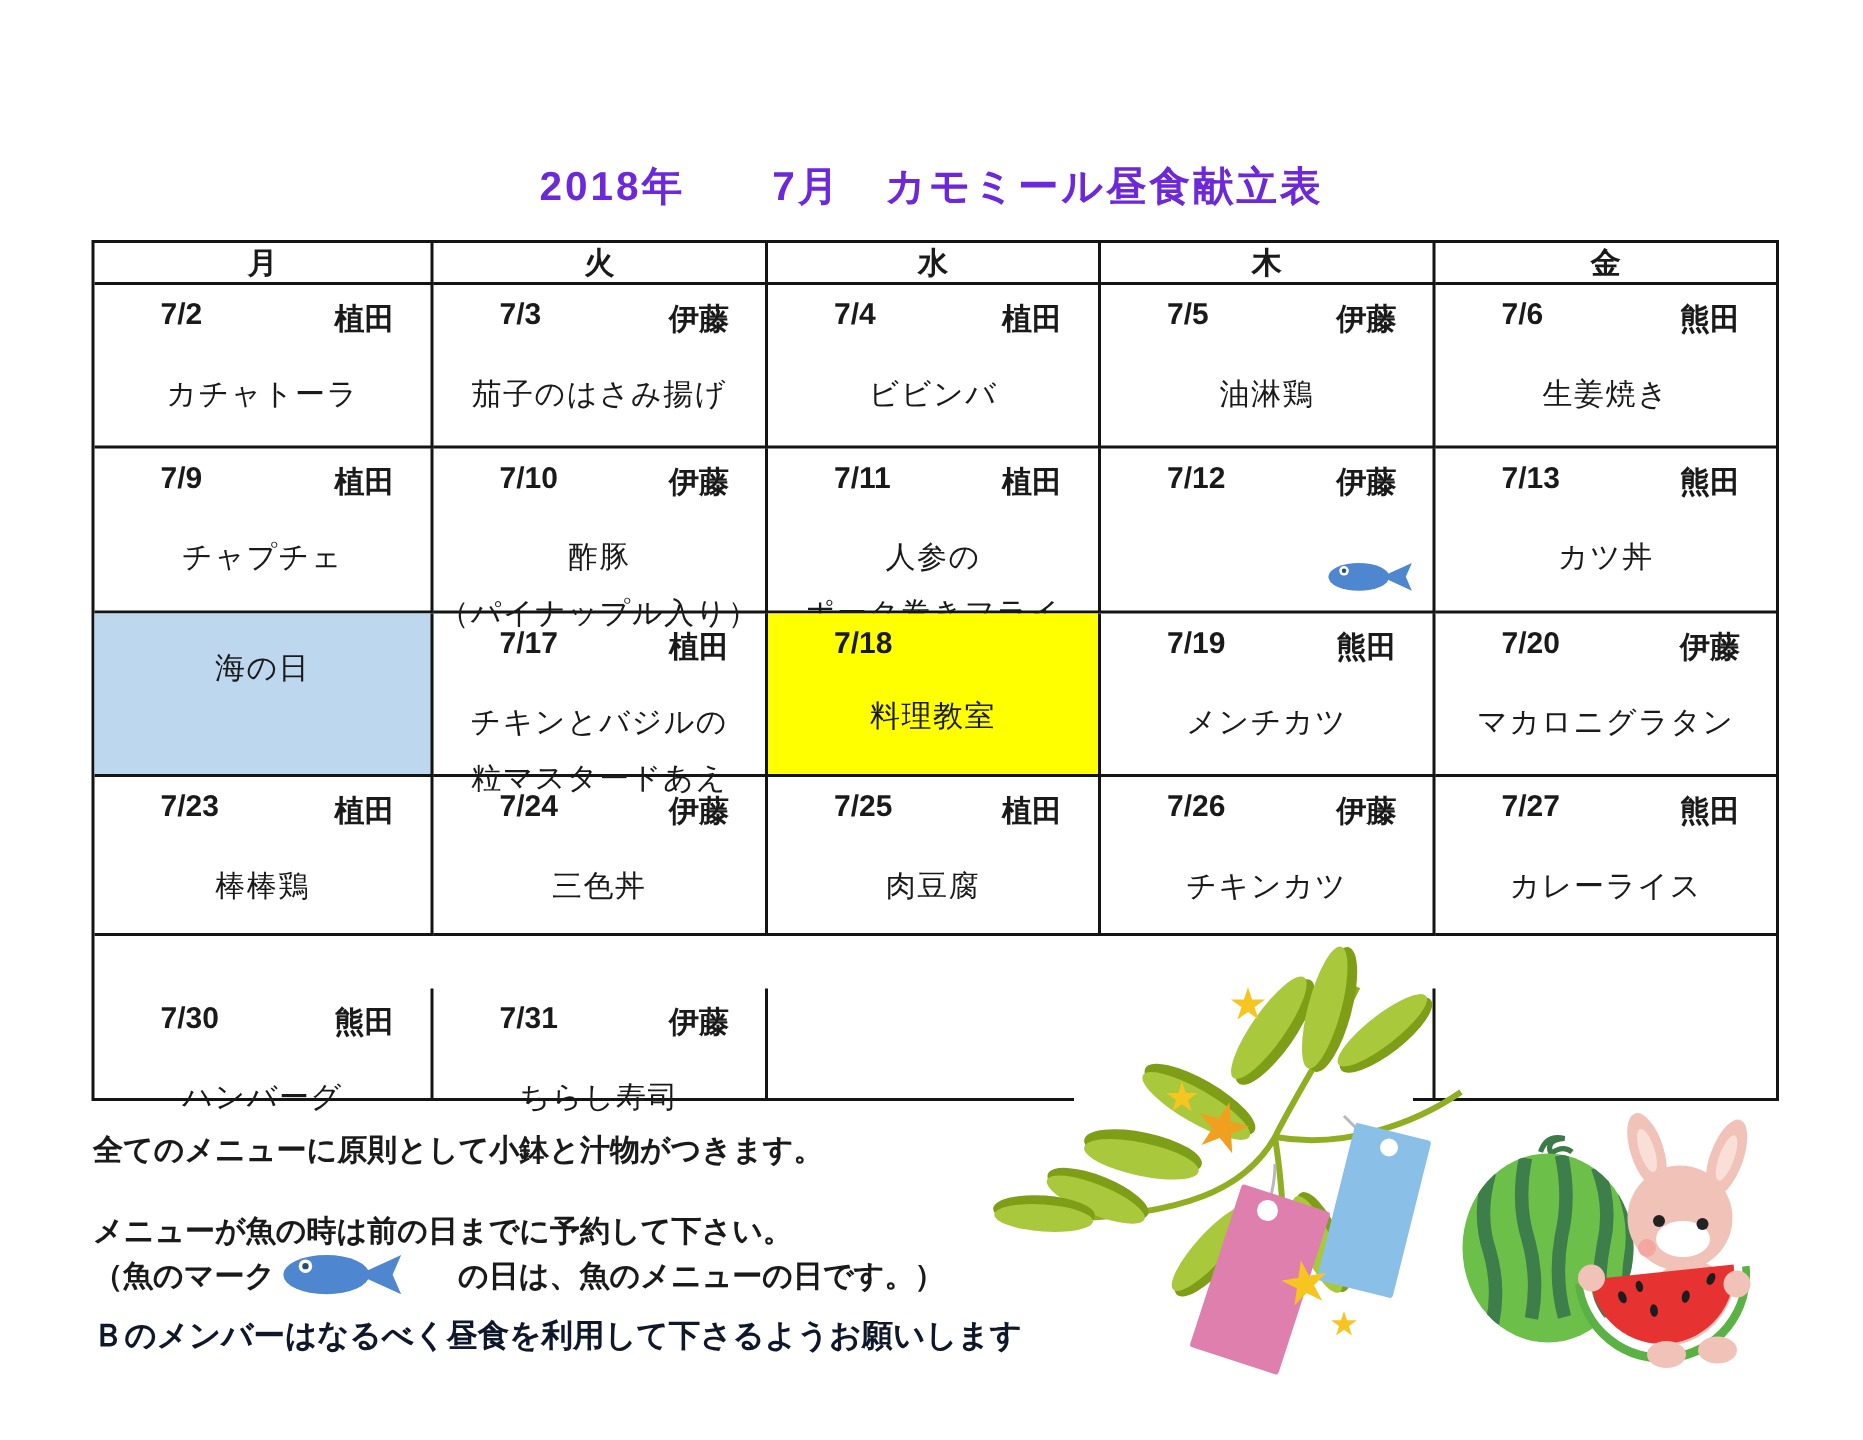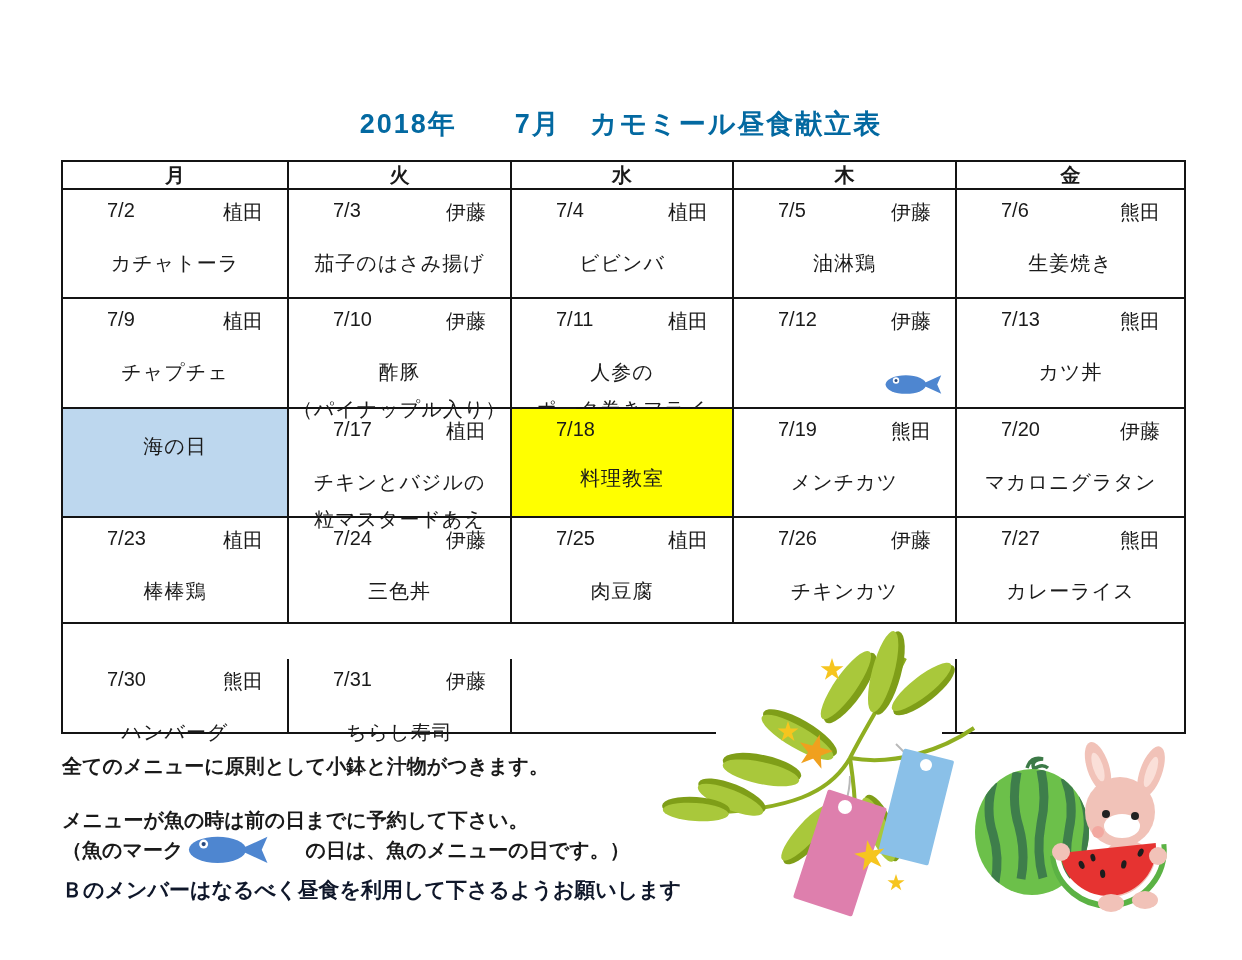--- a/index.html
+++ b/index.html
@@ -28,38 +28,38 @@
   }
   .hcell.last{border-right:none;}
   .cell{
     position:relative;border-right:2px solid #141414;border-bottom:2px solid #141414;
     box-sizing:border-box;font-size:20px;
   }
   .cell.lastcol{border-right:none;}
   .cell.lastrow{border-bottom:none;margin-top:35px;}
   .cell-head{
     display:flex;justify-content:space-between;align-items:flex-start;
-    padding:9px 24px 0 44px;font-size:20px;font-weight:400;
+    padding:9px 24px 0 44px;font-size:20px;font-weight:700;
   }
   .cell-menu{
     margin-top:19px;text-align:center;line-height:37px;
     font-size:20px;font-weight:500;letter-spacing:1px;white-space:nowrap;
   }
   .cell-fish{position:absolute;right:12px;top:72px;}
   .note{position:absolute;left:62px;font-size:20px;font-weight:bold;white-space:nowrap;z-index:2;}
   .note-fish{display:inline-block;vertical-align:middle;margin:0 34px 0 4px;}
   .note-red{color:#0f172a;font-size:21px;}
   .deco{position:absolute;z-index:5;}
 </style>
 </head>
 <body>
 
 <div class="page">
 
-  <h1 class="title" style="color: #0369a1;">2018年　　7月　カモミール昼食献立表</h1>
+  <h1 class="title" style="color: #6d28d9;">2018年　　7月　カモミール昼食献立表</h1>
 
   <div class="calendar">
     <div class="hcell">月</div>
     <div class="hcell">火</div>
     <div class="hcell">水</div>
     <div class="hcell">木</div>
     <div class="hcell last">金</div>
 
   <div class="cell">
         <div class="cell-head">

